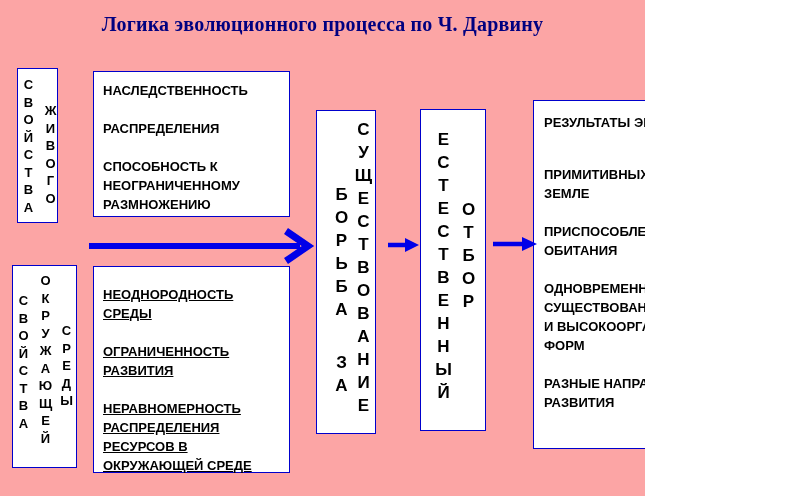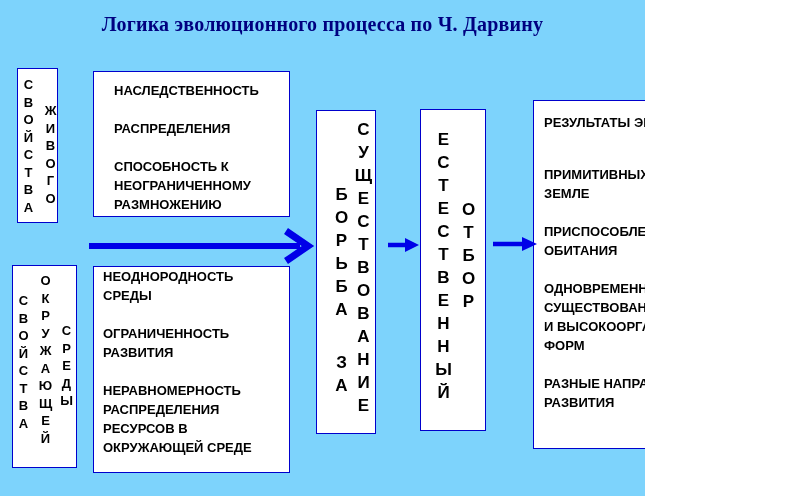--- a/index.html
+++ b/index.html
@@ -9,21 +9,21 @@
     --text: #000000;
   }
   * { margin: 0; padding: 0; box-sizing: border-box; }
   html, body { background: #ffffff; }
   body { font-family: "Liberation Sans", sans-serif; }
 
   .canvas {
     position: relative;
     width: 645px;
     height: 496px;
-    background: #7dd3fc;
+    background: #fca5a5;
     overflow: hidden;
   }
 
   .title {
     position: absolute;
     top: 13px;
     left: 0;
     width: 100%;
     text-align: center;
     font-family: "Liberation Serif", serif;
@@ -48,22 +48,22 @@
     font-weight: bold;
     color: var(--text);
     white-space: normal;
   }
   .vcol.small { font-size: 13px; line-height: 17.5px; width: 15px; }
   .vcol.big   { font-size: 17px; line-height: 23px; width: 19px; }
 
   
   .listbox { font-size: 13px; font-weight: bold; line-height: 19px; }
   .listbox .item { margin-bottom: 19px; }
-  #box-living-factors { padding: 9px 8px 0 20px; }
-  #box-env-factors    { padding: 0 8px 0 9px; }
+  #box-living-factors { padding: 9px 8px 0 9px; }
+  #box-env-factors    { padding: 18px 8px 0 9px; text-decoration: underline; }
   #box-results        { padding: 12px 8px 0 10px; }
   #box-results .heading { margin-bottom: 33px; }
 
   
   #box-living-props { left: 17px;  top: 68px;  width: 41px;  height: 155px; }
   #box-env-props    { left: 12px;  top: 265px; width: 65px;  height: 203px; }
   #box-living-factors { left: 93px; top: 71px;  width: 197px; height: 146px; }
   #box-env-factors    { left: 93px; top: 266px; width: 197px; height: 207px; }
   #box-struggle     { left: 316px; top: 110px; width: 60px;  height: 324px; }
   #box-selection    { left: 420px; top: 109px; width: 66px;  height: 322px; }

